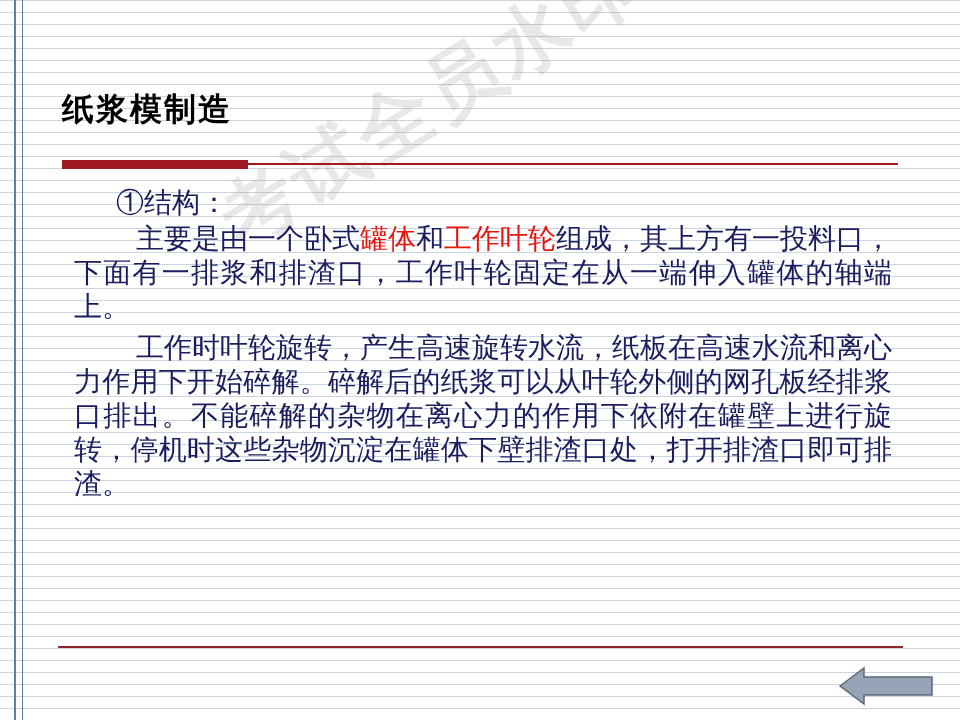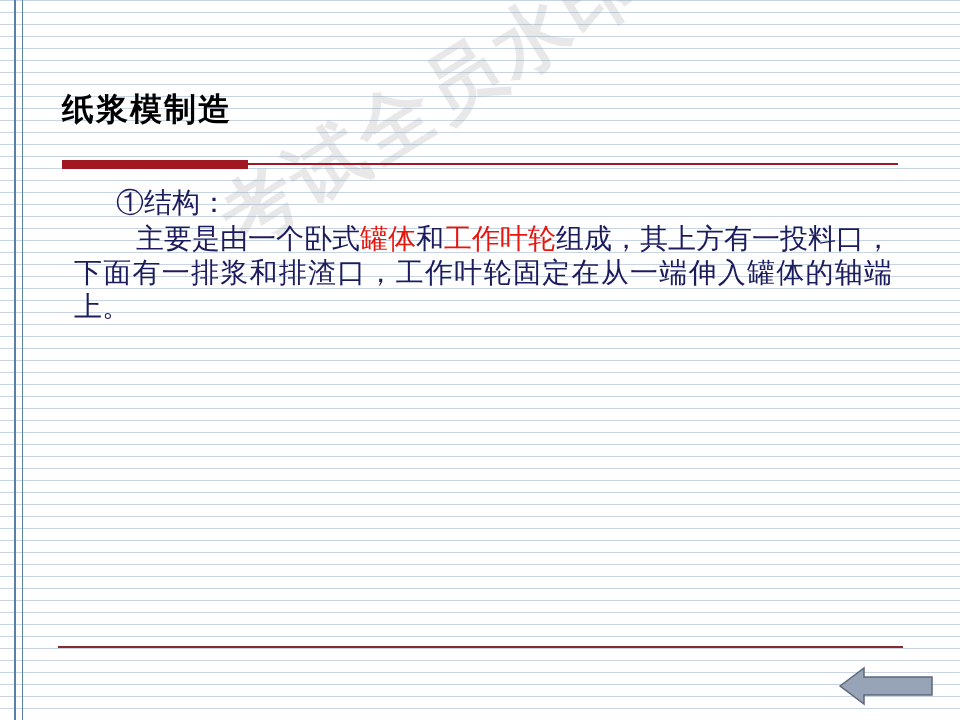--- a/index.html
+++ b/index.html
@@ -163,20 +163,23 @@
   <div id="title-rule-thick"></div>
   <div id="title-rule-thin"></div>
 
   <div id="body">
 
     <div class="head-line">①结构：</div>
     <div class="para p1">
       <span>主要是由一个卧式</span><span class="hl">罐体</span><span>和</span><span class="hl">工作叶轮</span><span>组成，其上方有一投料口，下面有一排浆和排渣口，工作叶轮固定在从一端伸入罐体的轴端上。</span>
     </div>
 
+    <div class="para p2">
+      <span>工作时叶轮旋转，产生高速旋转水流，纸板在高速水流和离心力作用下开始碎解。碎解后的纸浆可以从叶轮外侧的网孔板经排浆口排出。不能碎解的杂物在离心力的作用下依附在罐壁上进行旋转，停机时这些杂物沉淀在罐体下壁排渣口处，打开排渣口即可排渣。</span>
+    </div>
 
   </div>
 
   <div id="bottom-rule"></div>
 
   <div id="back-arrow">
     <svg width="96" height="44" viewBox="0 0 96 44" xmlns="http://www.w3.org/2000/svg">
       <polygon points="2,22 26,4 26,13 94,13 94,31 26,31 26,40" fill="#97a3b6" stroke="#5c6878" stroke-width="1.5"></polygon>
     </svg>
   </div>

